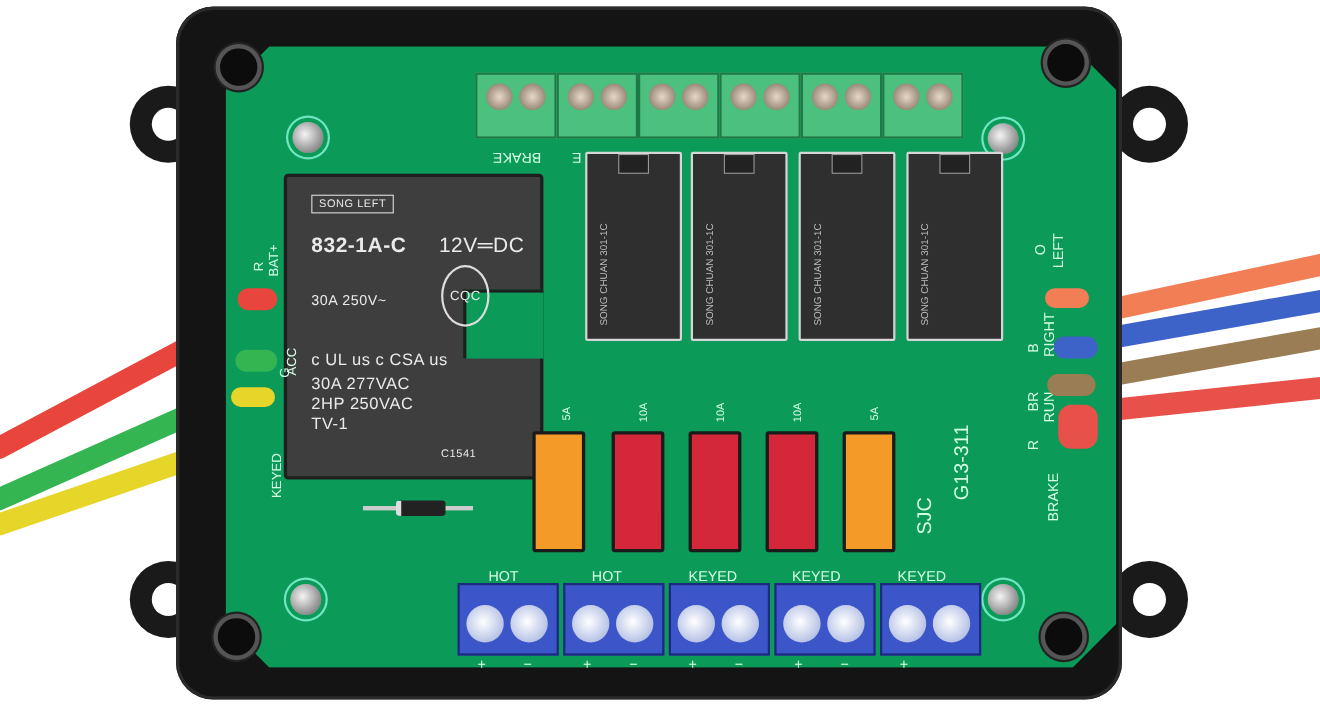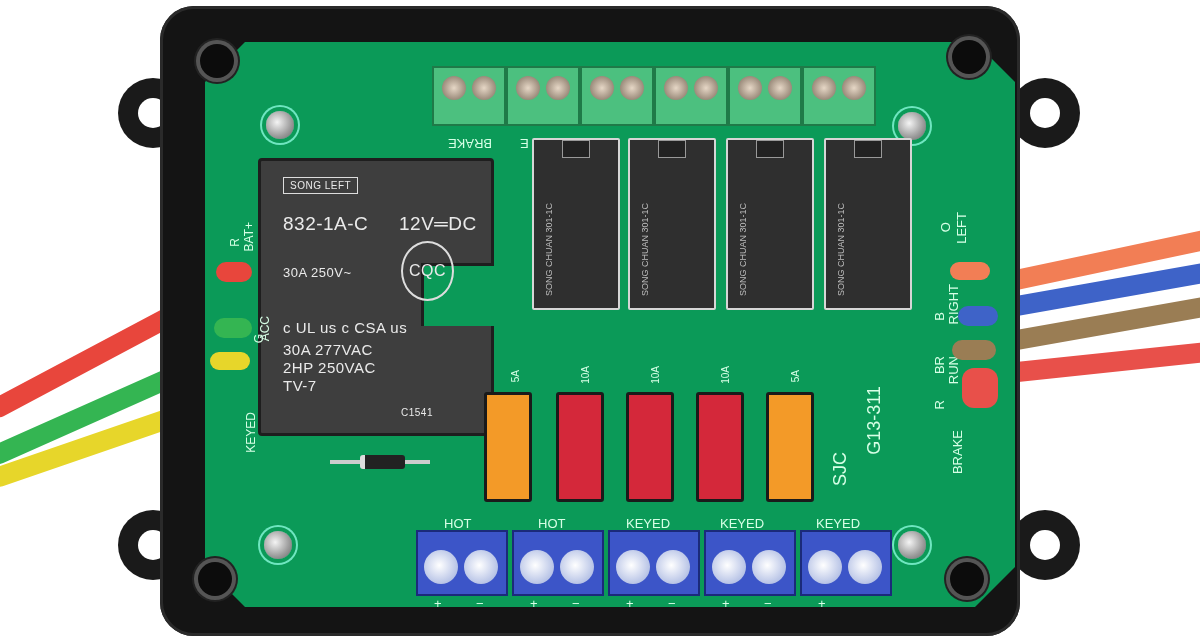--- a/index.html
+++ b/index.html
@@ -91,28 +91,28 @@
 <div class="abs green-term" style="left:802px; top:66px;">
     <div class="green-screw" style="left:8px;"></div>
     <div class="green-screw" style="left:38px;"></div>
   </div>
 <span class="label" style="left:448px; top:136px; transform:rotate(180deg);">BRAKE</span>
 <span class="label" style="left:520px; top:136px; transform:rotate(180deg);">E</span>
 
 <div class="abs big-relay">
   <div class="notch"></div>
   <div class="line" style="top:16px; font-size:10px; border:1px solid #ddd; padding:2px 6px;">SONG LEFT</div>
-  <div class="line" style="top:52px;">832-1A-C</div>
+  <div class="line" style="top:52px;font-weight:bold;">832-1A-C</div>
   <div class="line" style="top:52px; left:138px;">12V═DC</div>
-  <div class="line" style="top:80px; left:140px; font-size:16px; border:2px solid #ddd; border-radius:50%; padding:19px 6px;">CQC</div>
+  <div class="line" style="top:80px; left:140px; font-size:12px; border:2px solid #ddd; border-radius:50%; padding:19px 6px;">CQC</div>
   <div class="line" style="top:104px; font-size:13px;">30A 250V~</div>
   <div class="line" style="top:158px; font-size:15px;">c UL us  c CSA us</div>
   <div class="line" style="top:180px; font-size:15px;text-align:center;">30A 277VAC</div>
   <div class="line" style="top:198px; font-size:15px;">2HP 250VAC</div>
-  <div class="line" style="top:216px; font-size:15px;">TV-7</div>
+  <div class="line" style="top:216px; font-size:15px;">TV-1</div>
   <div class="line" style="top:246px; left:140px; font-size:10px;">C1541</div>
 </div>
 
 <div class="abs small-relay" style="left:532px; top:138px;">
     <div class="tab"></div>
     <div class="txt">SONG CHUAN 301-1C</div>
   </div>
 <div class="abs small-relay" style="left:628px; top:138px;">
     <div class="tab"></div>
     <div class="txt">SONG CHUAN 301-1C</div>

